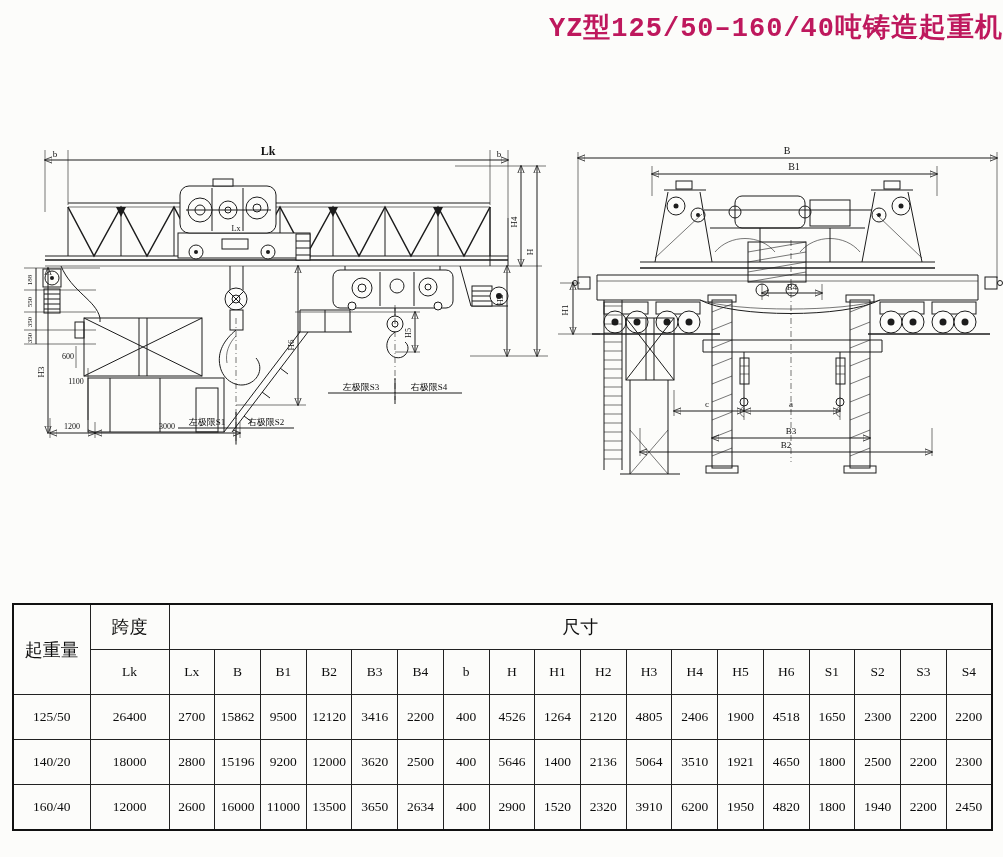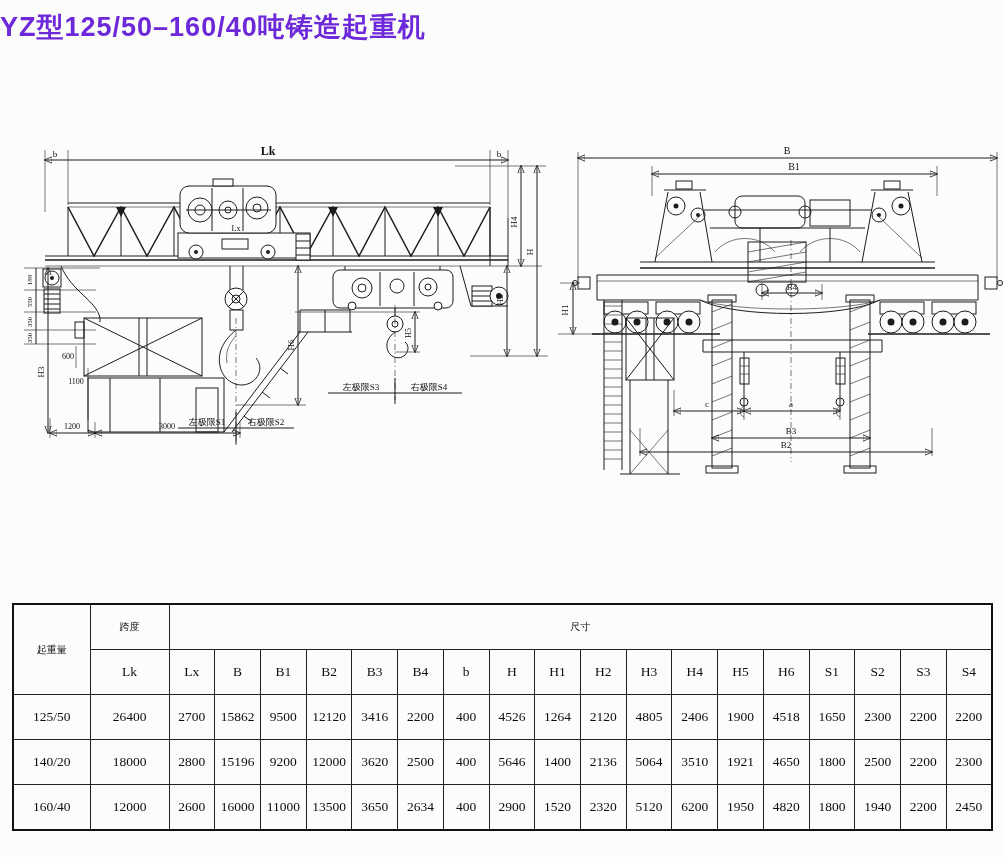--- a/index.html
+++ b/index.html
@@ -1,38 +1,38 @@
 <!DOCTYPE html>
 <html><head>
 <meta charset="utf-8">
 <style>
   html,body{margin:0;padding:0;}
   body{width:1003px;height:857px;background:#fcfcfa;position:relative;
        font-family:"Liberation Serif",serif;color:#141414;overflow:hidden;}
-  .title{position:absolute;top:9px;left:0;width:100%;text-align:left;
-         font-family:Liberation Sans, sans-serif;font-weight:bold;
-         font-size:27px;letter-spacing:1px;color:#6d28d9;}
+  .title{position:absolute;top:9px;left:0;width:100%;text-align:right;
+         font-family:Liberation Mono, monospace;font-weight:bold;
+         font-size:27px;letter-spacing:1px;color:#be185d;}
   #drawing{position:absolute;left:0;top:140px;}
   #drawing line,#drawing path,#drawing polyline,#drawing rect,#drawing circle{
       stroke:#1c1c1c;fill:none;stroke-width:1;}
   #drawing .thin{stroke-width:0.6;}
   #drawing .thk{stroke-width:1.5;}
   #drawing .wht{fill:#fcfcfa;}
   #drawing .blk{fill:#1c1c1c;stroke:none;}
   #drawing .dash{stroke-dasharray:6 3 1 3;stroke-width:0.6;}
   #drawing text{stroke:none;fill:#111;font-family:"Liberation Serif",serif;}
   .t9{font-size:9px;} .t8{font-size:8px;} .t7{font-size:7px;} .t10{font-size:10px;}
   .t12{font-size:12px;font-weight:bold;}
   .tbl-wrap{position:absolute;left:12px;top:603px;}
   table{border-collapse:collapse;table-layout:fixed;width:981px;
         border:2px solid #111;background:#fcfcfa;}
   td{border:1px solid #222;text-align:center;vertical-align:middle;
      padding:0;height:44px;font-size:13.5px;color:#0d0d0d;
      font-family:"Liberation Serif",serif;overflow:hidden;}
-  .cjk{font-size:10px;}
+  .cjk{font-size:18px;}
 </style>
 </head>
 <body>
 
 <div class="title">YZ型125/50–160/40吨铸造起重机</div>
 
 <svg id="drawing" width="1003" height="360" viewBox="0 140 1003 360">
   <defs>
     <marker id="ar" viewBox="0 0 10 10" refX="9" refY="5" markerWidth="8" markerHeight="8" orient="auto-start-reverse">
         <path d="M0,1L10,5L0,9z" fill="#111" stroke="none"></path>
@@ -465,21 +465,21 @@
     <td>2600</td>
     <td>16000</td>
     <td>11000</td>
     <td>13500</td>
     <td>3650</td>
     <td>2634</td>
     <td>400</td>
     <td>2900</td>
     <td>1520</td>
     <td>2320</td>
-    <td>5120</td>
+    <td>3910</td>
     <td>6200</td>
     <td>1950</td>
     <td>4820</td>
     <td>1800</td>
     <td>1940</td>
     <td>2200</td>
     <td>2450</td>
   </tr>
   </tbody>
 </table>

